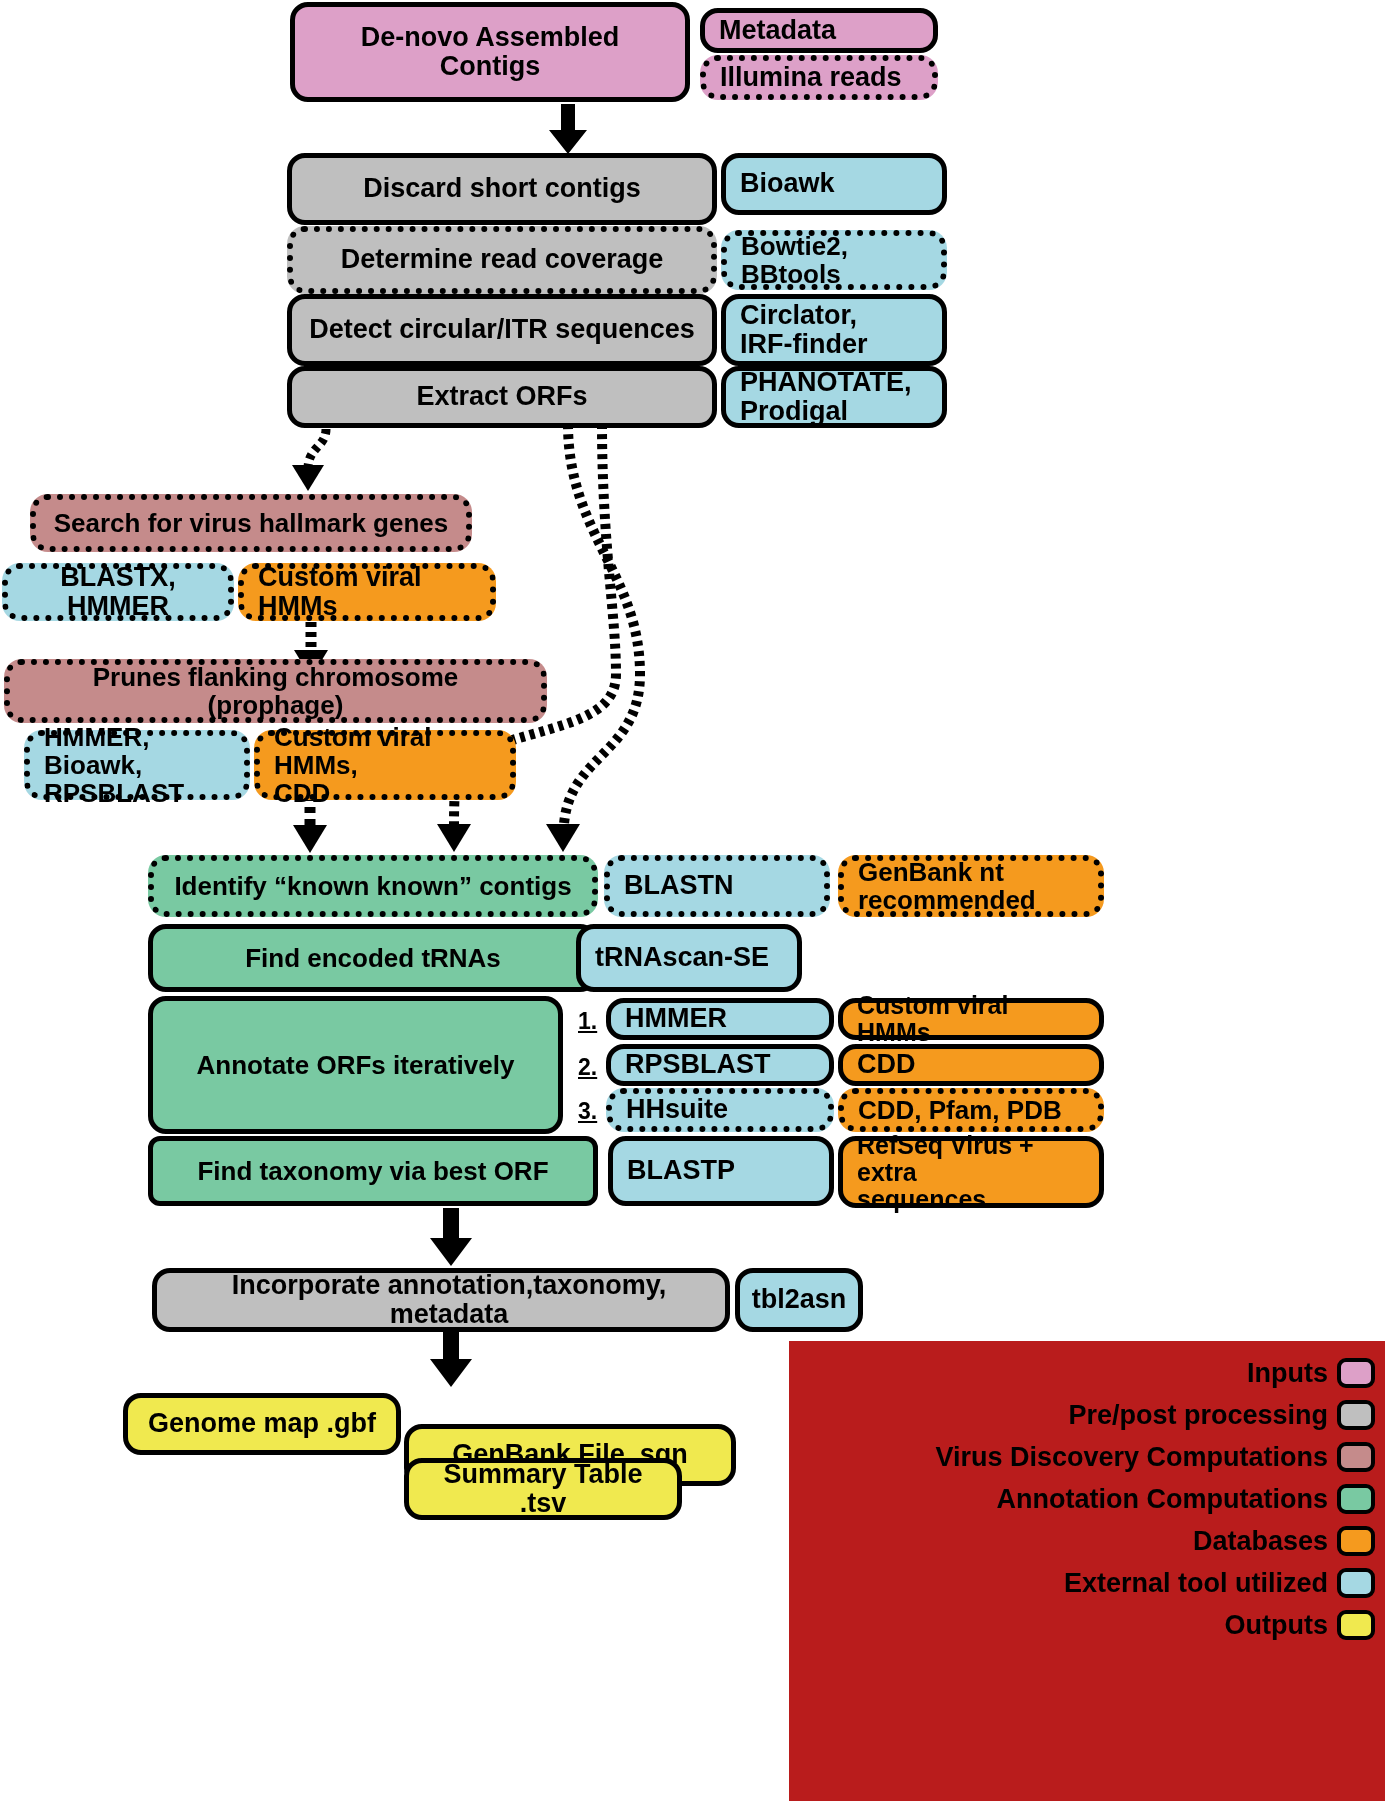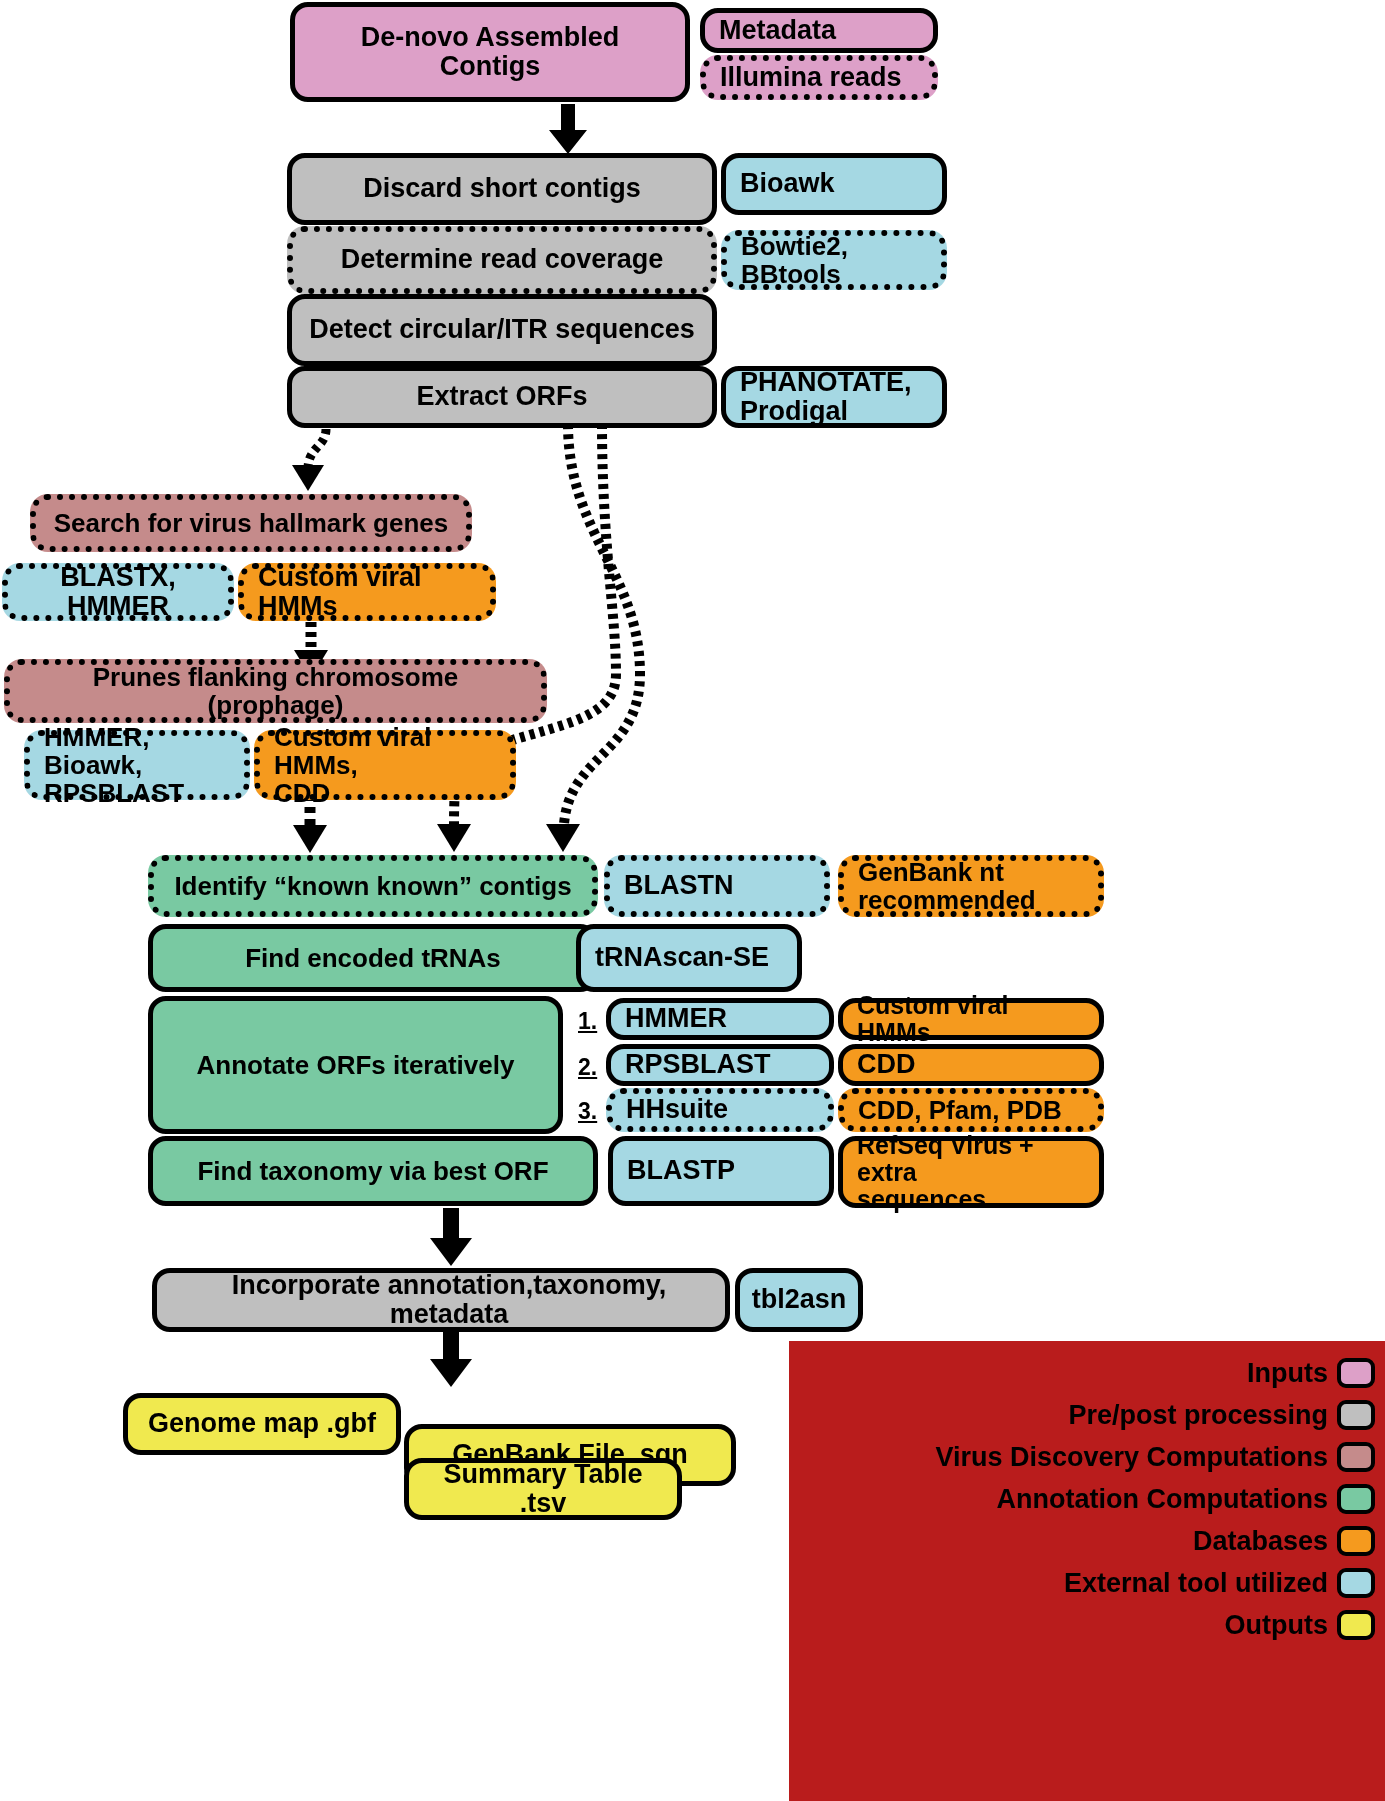--- a/index.html
+++ b/index.html
@@ -149,20 +149,24 @@
   </div>
 
   <div class="node c-tool lft" style="left:721px;top:153px;width:226px;height:62px;font-size:27px;">
     <span>Bioawk</span>
   </div>
 
   <div class="node c-tool dotted lft" style="left:721px;top:230px;width:226px;height:60px;font-size:26px;">
     <span>Bowtie2, BBtools</span>
   </div>
 
+  <div class="node c-tool lft" style="left:721px;top:294px;width:226px;height:72px;font-size:27px;white-space:pre-line;">
+    <span>Circlator,
+IRF-finder</span>
+  </div>
 
   <div class="node c-tool lft" style="left:721px;top:366px;width:226px;height:62px;font-size:27px;white-space:pre-line;">
     <span>PHANOTATE,
 Prodigal</span>
   </div>
 
   <div class="node c-disc dotted ctr" style="left:30px;top:494px;width:442px;height:58px;font-size:26px;">
     <span>Search for virus hallmark genes</span>
   </div>
 
@@ -227,21 +231,21 @@
   </div>
 
   <div class="stepnum" style="left:578px;top:1098px;">3.</div>
   <div class="node c-tool dotted lft" style="left:606px;top:1088px;width:228px;height:44px;font-size:27px;">
     <span>HHsuite</span>
   </div>
   <div class="node c-db dotted lft" style="left:838px;top:1088px;width:266px;height:44px;font-size:26px;">
     <span>CDD, Pfam, PDB</span>
   </div>
 
-  <div class="node c-annot ctr" style="left:148px;top:1136px;width:450px;height:70px;font-size:26px;">
+  <div class="node c-annot ctr" style="left:148px;top:1136px;width:450px;height:70px;font-size:26px;border-radius:12px;">
     <span>Find taxonomy via best ORF</span>
   </div>
   <div class="node c-tool lft" style="left:608px;top:1136px;width:226px;height:70px;font-size:27px;">
     <span>BLASTP</span>
   </div>
   <div class="node c-db lft" style="left:838px;top:1136px;width:266px;height:72px;font-size:25px;white-space:pre-line;">
     <span>RefSeq Virus + extra
 sequences</span>
   </div>
 

